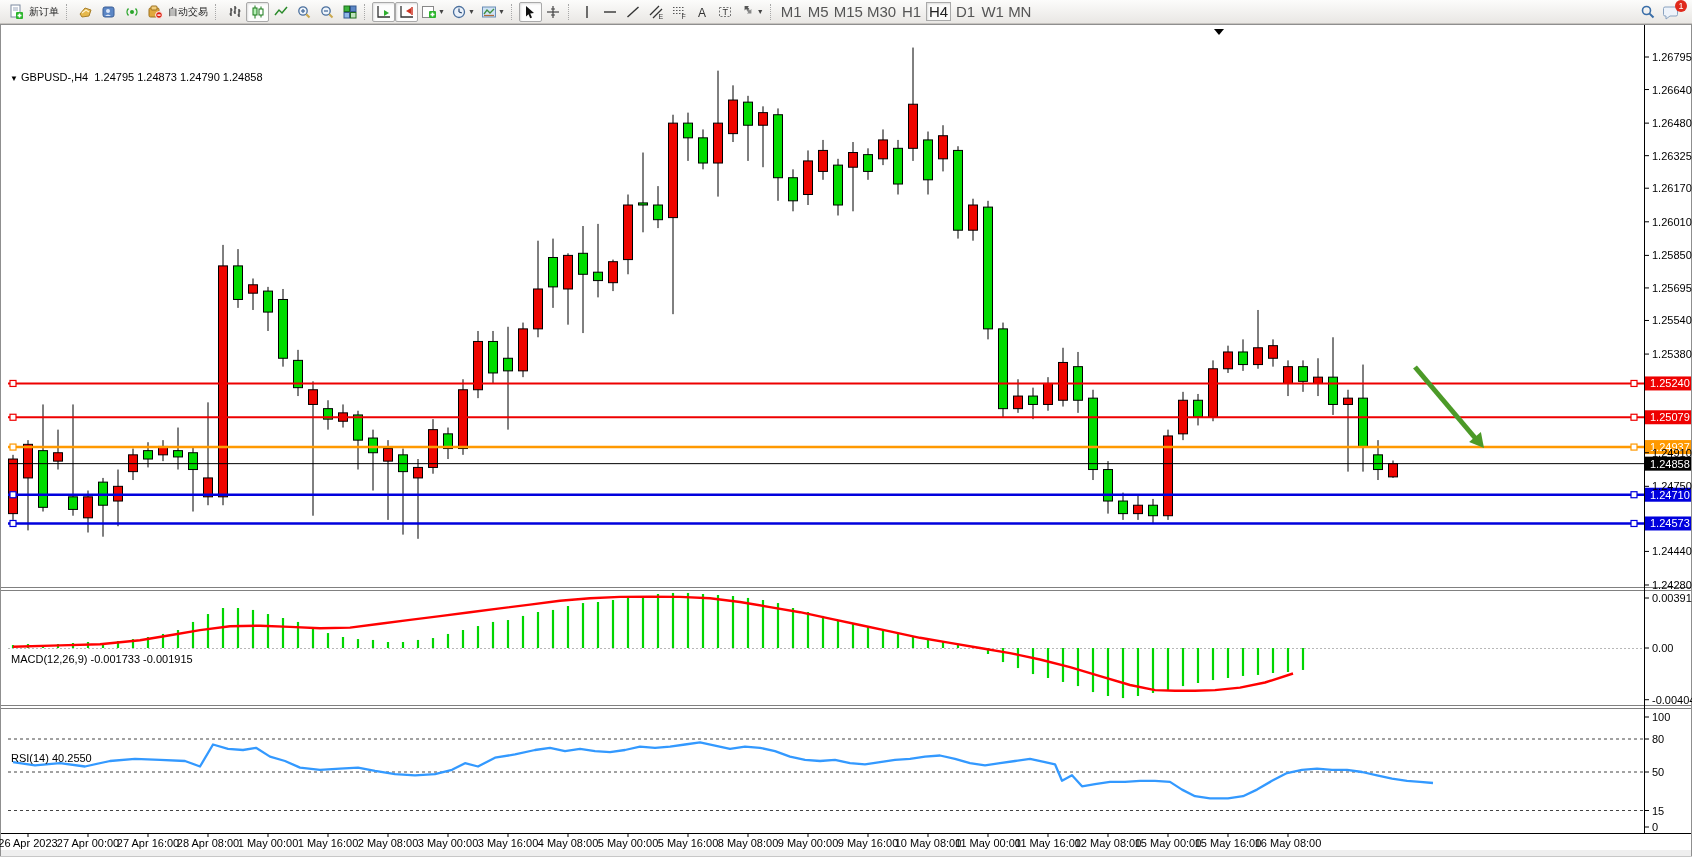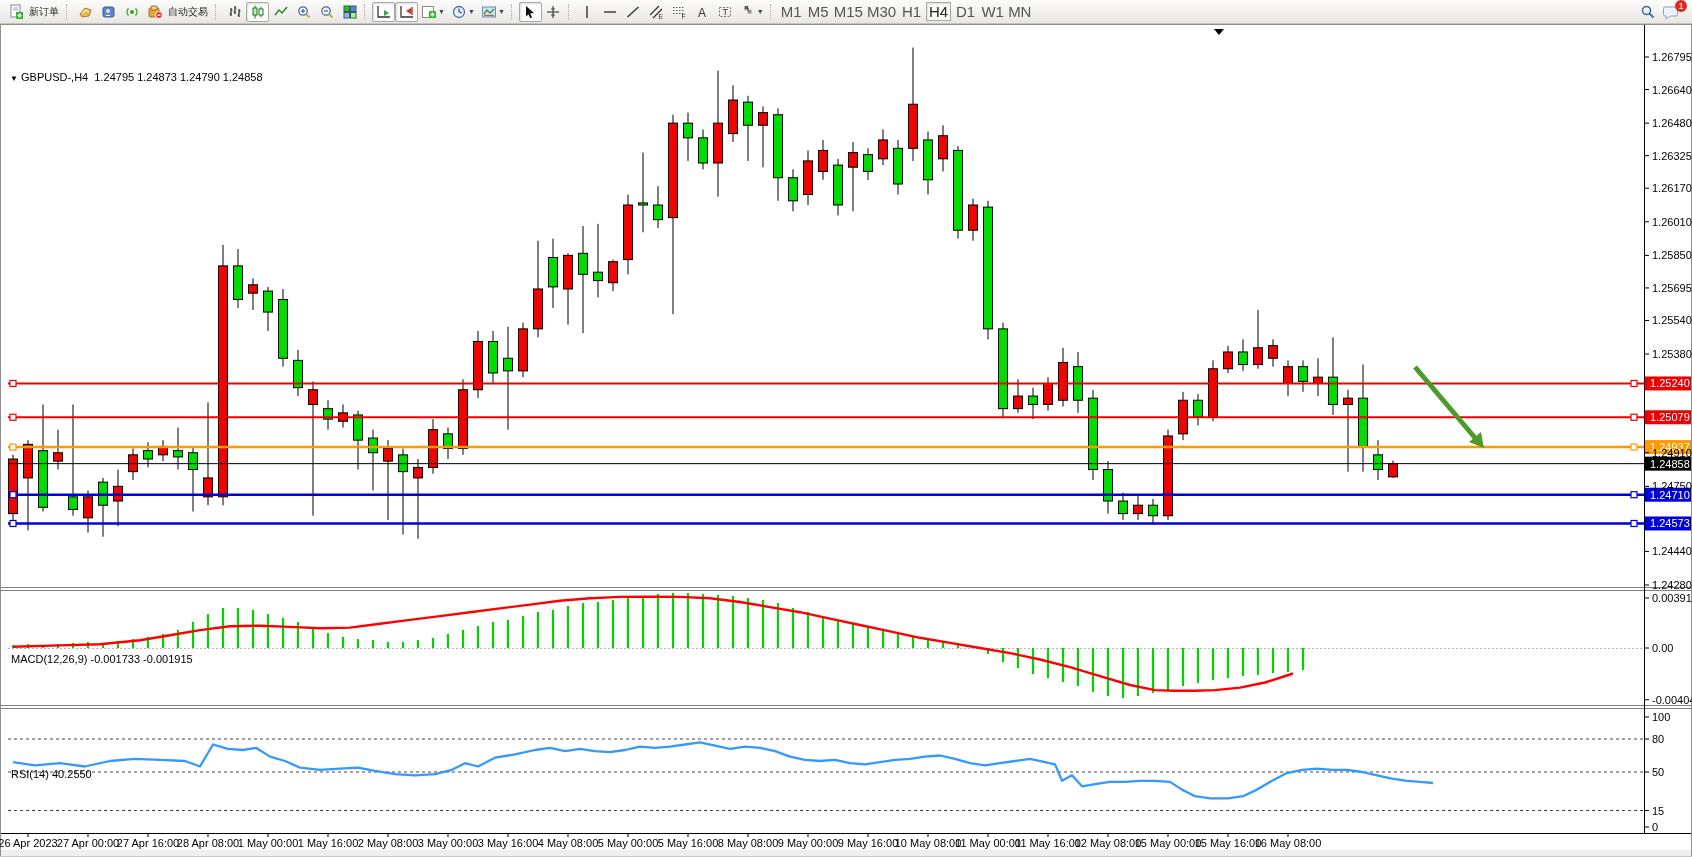--- a/index.html
+++ b/index.html
@@ -674,13 +674,13 @@
     <text x="1288" y="847" font-size="11" fill="#000" text-anchor="middle" font-family="Liberation Sans,sans-serif">16 May 08:00</text>
     <line x1="1415" y1="367" x2="1476" y2="439" stroke="#4c9a28" stroke-width="5"></line>
     <polygon points="1484,448 1480.9,432.1 1469.1,441.9" fill="#4c9a28"></polygon>
     <polygon points="1214,29 1224,29 1219,35" fill="#000"></polygon>
   </svg>
 
 <div class="overlay" style="top:31px;left:10px"><span style="font-size:8px">▼</span> <span>GBPUSD-,H4</span>  <span>1.24795 1.24873 1.24790 1.24858</span></div>
 
 <div class="overlay" style="top:613px;left:11px"><span>MACD(12,26,9)</span> <span>-0.001733</span> <span>-0.001915</span></div>
 
-<div class="overlay" style="top:728px;left:11px"><span>RSI(14)</span> <span>40.2550</span></div>
+<div class="overlay" style="top:712px;left:11px"><span>RSI(14)</span> <span>40.2550</span></div>
 
 </body></html>

